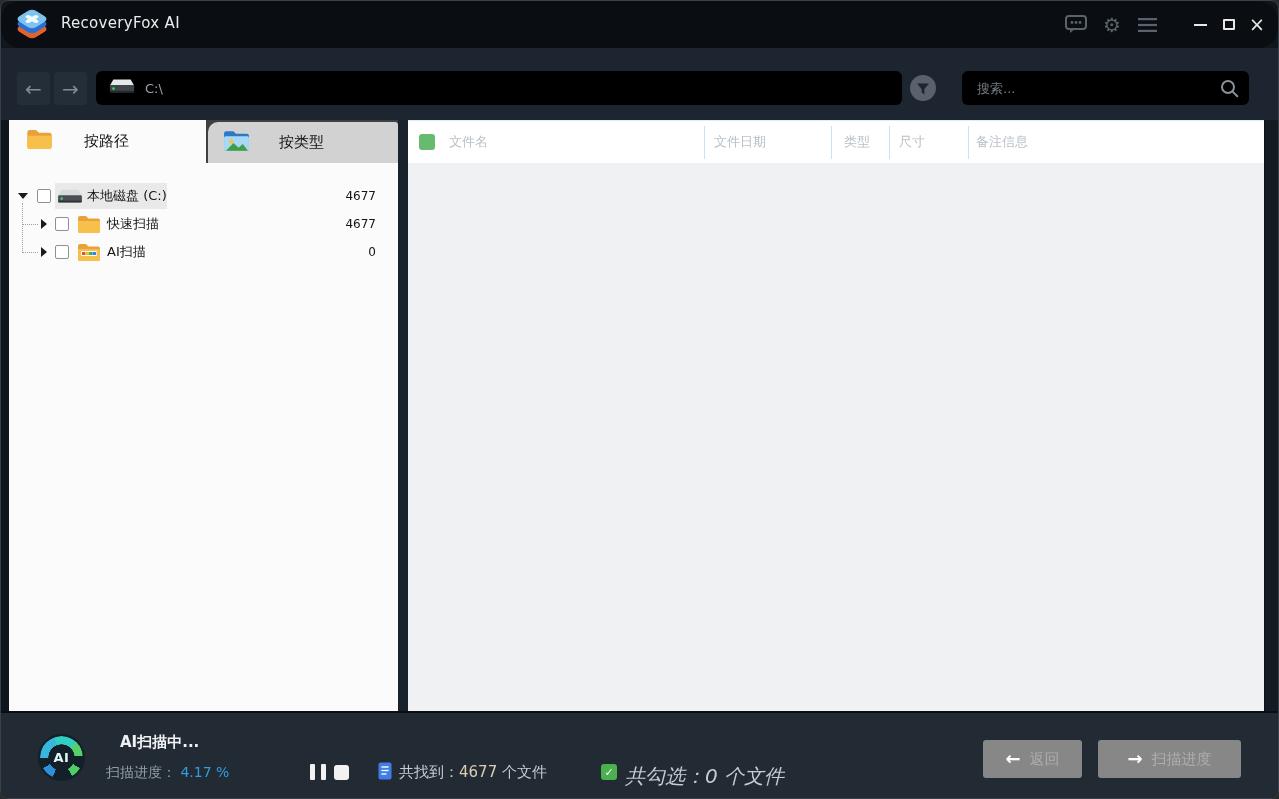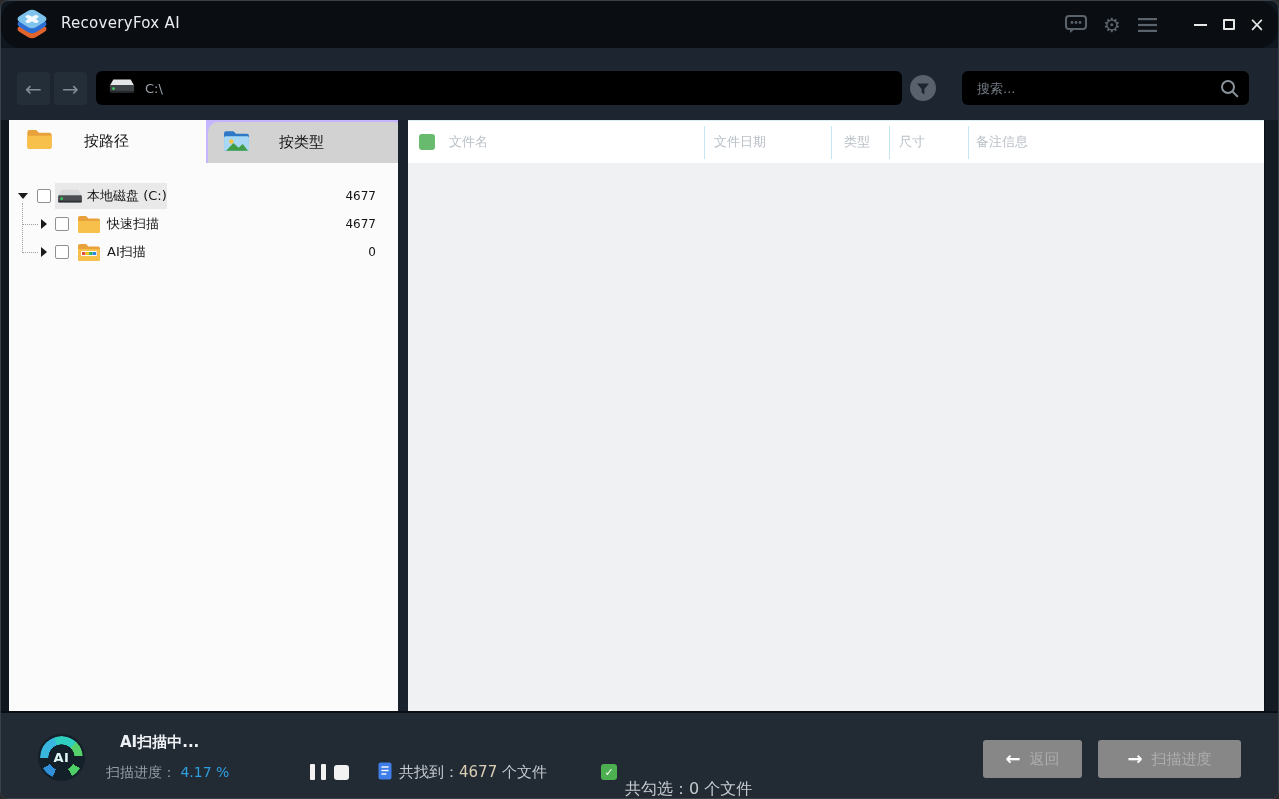--- a/index.html
+++ b/index.html
@@ -34,21 +34,21 @@
   .search-field { position:absolute; left:961px; top:23px; width:287px; height:34px; background:#000; border-radius:6px; }
   .search-field input { position:absolute; left:0; top:0; width:100%; height:100%; background:transparent; border:none; outline:none;
                         padding:0 36px 0 15px; font-size:13px; color:#a3a3a3; font-family:inherit; }
   .search-field input::placeholder { color:#767f88; }
   .search-ic { position:absolute; right:10px; top:8px; }
   
   .content { position:absolute; left:0; top:119px; width:100%; height:591px; display:flex; }
   .edge-strip-l { width:8px; background:#10161d; }
   .edge-strip-r { width:14px; background:#141b23; border-left:1px solid #0c1117; }
   .left-panel { position:relative; width:389px; background:#fbfbfb; }
-  .tabbar { position:absolute; left:0; top:0; width:389px; height:43px; background:#c4b5fd; }
+  .tabbar { position:absolute; left:0; top:0; width:389px; height:43px; background:#404040; }
   .tab { position:absolute; top:0; height:43px; display:flex; align-items:center; cursor:pointer; }
   .tab-path { left:0; width:197px; background:#fbfbfb; }
   .tab-type { left:199px; width:190px; top:2px; height:41px; background:#d2d2d2; border-radius:10px 3px 0 0; }
   .tab .tab-ic { margin-left:17px; }
   .tab-type .tab-ic { margin-left:15px; }
   .tab-label { margin-left:31px; font-size:15px; color:#151515; }
   .tab-type .tab-label { margin-left:29px; }
   .tree { position:absolute; left:0; top:43px; width:389px; bottom:0; background:#fbfbfb; }
   .tree-row { position:absolute; left:0; width:389px; height:28px; cursor:pointer; }
   .row-1 { top:19px; } .row-2 { top:47px; } .row-3 { top:75px; }
@@ -89,21 +89,21 @@
   .progress-label { color:#949ea7; }
   .progress-value { color:#2e9fe0; }
   .pause-btn { position:absolute; left:309px; top:51px; width:16px; height:16px; display:flex; justify-content:space-between; cursor:pointer; }
   .pause-btn i { width:5px; height:16px; background:#f2f2f2; border-radius:1px; }
   .stop-btn { position:absolute; left:333px; top:52px; width:15px; height:15px; background:#f2f2f2; border-radius:3px; cursor:pointer; }
   .doc-ic { position:absolute; left:377px; top:49px; }
   .found-line { position:absolute; left:398px; top:50px; font-size:15px; color:#c7ccd1; }
   .found-number { color:#d9cdb4; }
   .checked-cb { position:absolute; left:600px; top:51px; width:16px; height:16px; background:#4caf50; border-radius:3px;
                 display:flex; align-items:center; justify-content:center; color:#fff; font-size:11px; }
-  .checked-line { position:absolute; left:624px; top:66px; font-size:16px; color:#c7ccd1; }
+  .checked-line { position:absolute; left:624px; top:50px; font-size:20px; color:#c7ccd1;font-style:italic; }
   .sb-btn { position:absolute; top:27px; height:38px; background:#878787; border-radius:3px; border:none; cursor:pointer;
             display:flex; align-items:center; justify-content:center; font-family:inherit; }
   .btn-back { left:982px; width:99px; }
   .btn-recover { left:1097px; width:143px; }
   .sb-btn .arrow { color:#fdfdfd; font-size:18px; font-weight:bold; margin-right:9px; line-height:1; }
   .sb-btn .lbl { color:#adadad; font-size:15px; }
 </style>
 </head>
 <body>
 

